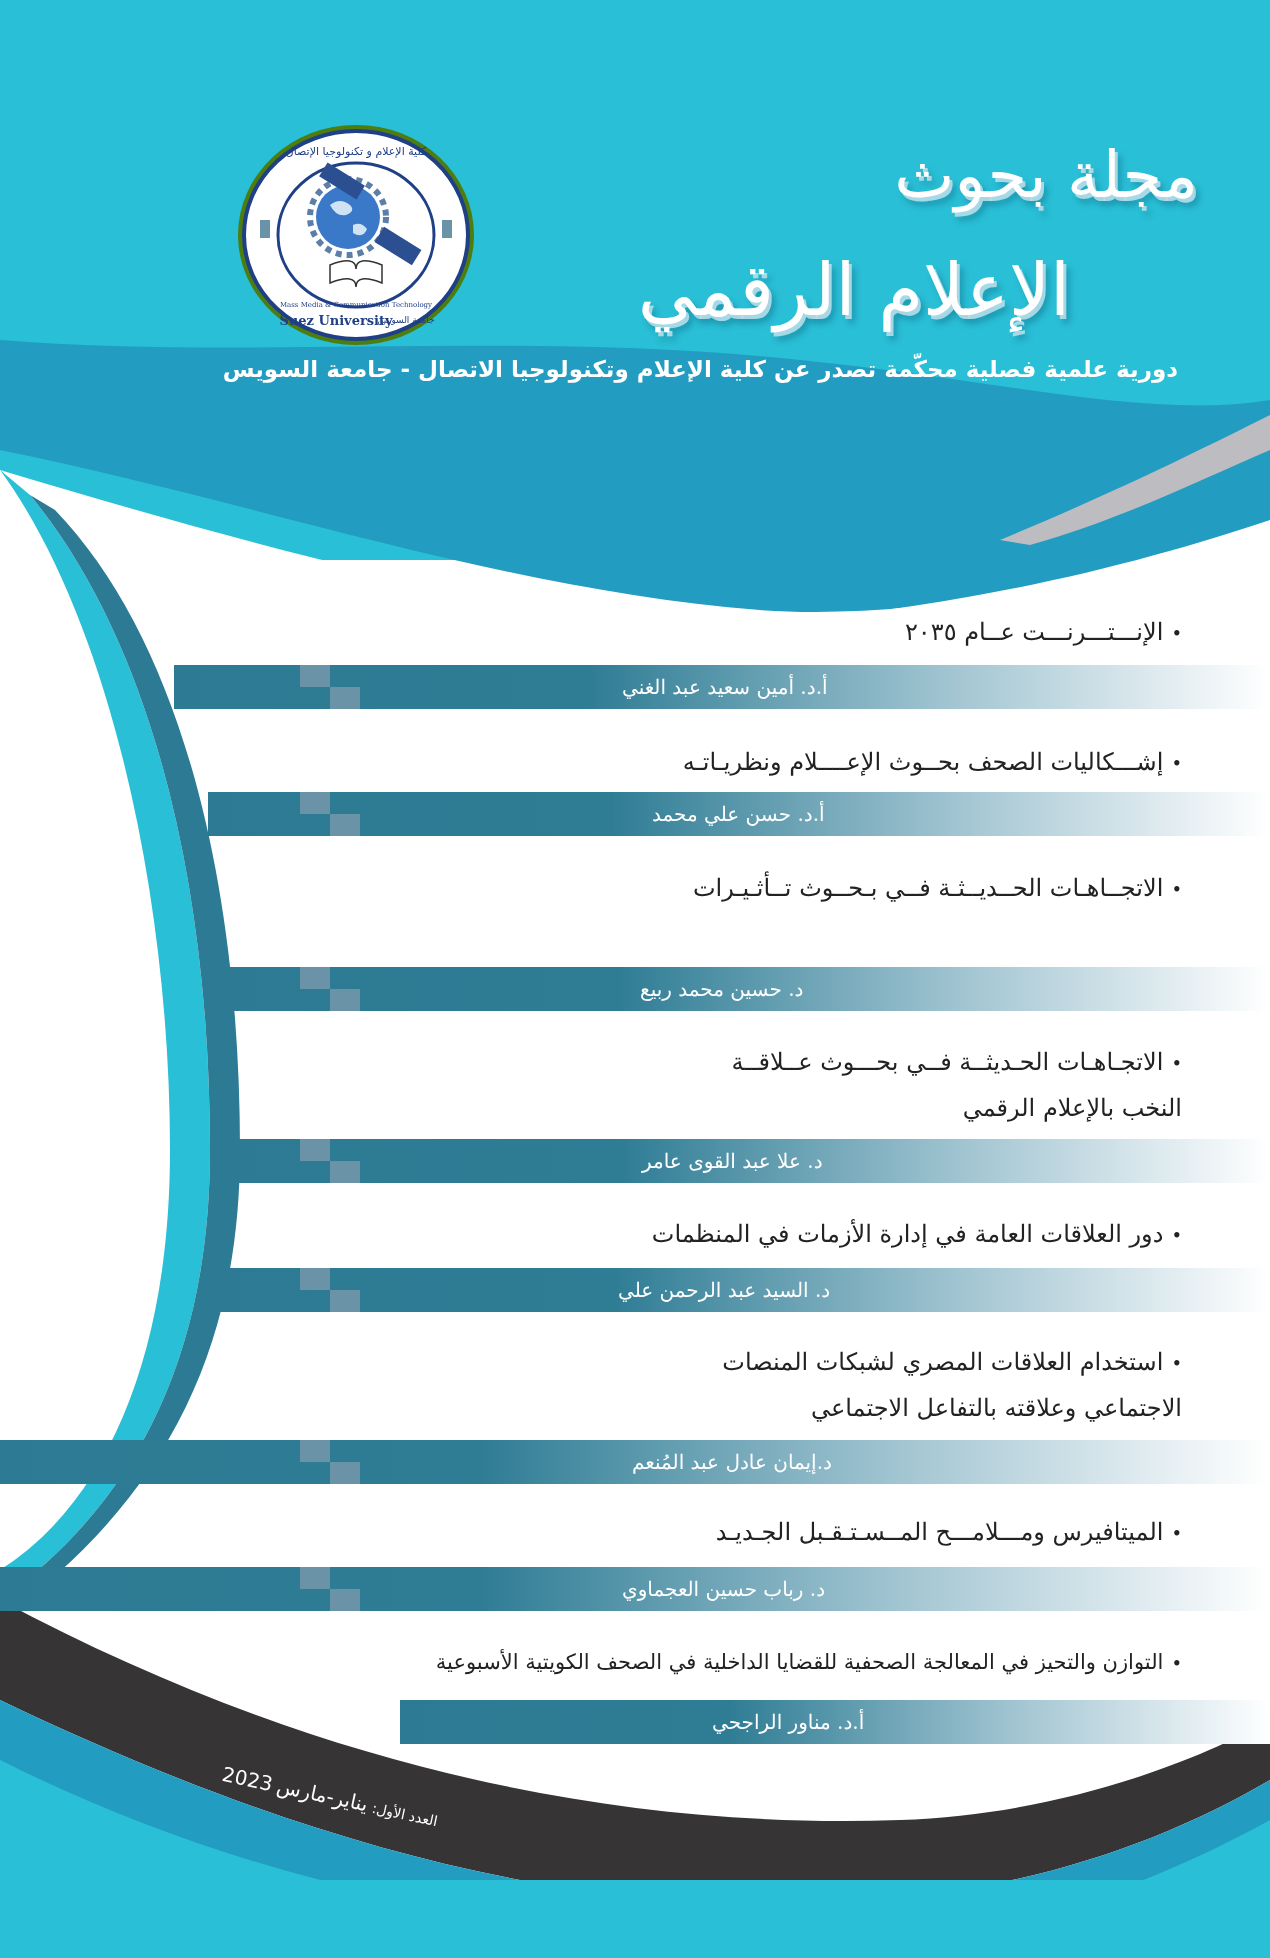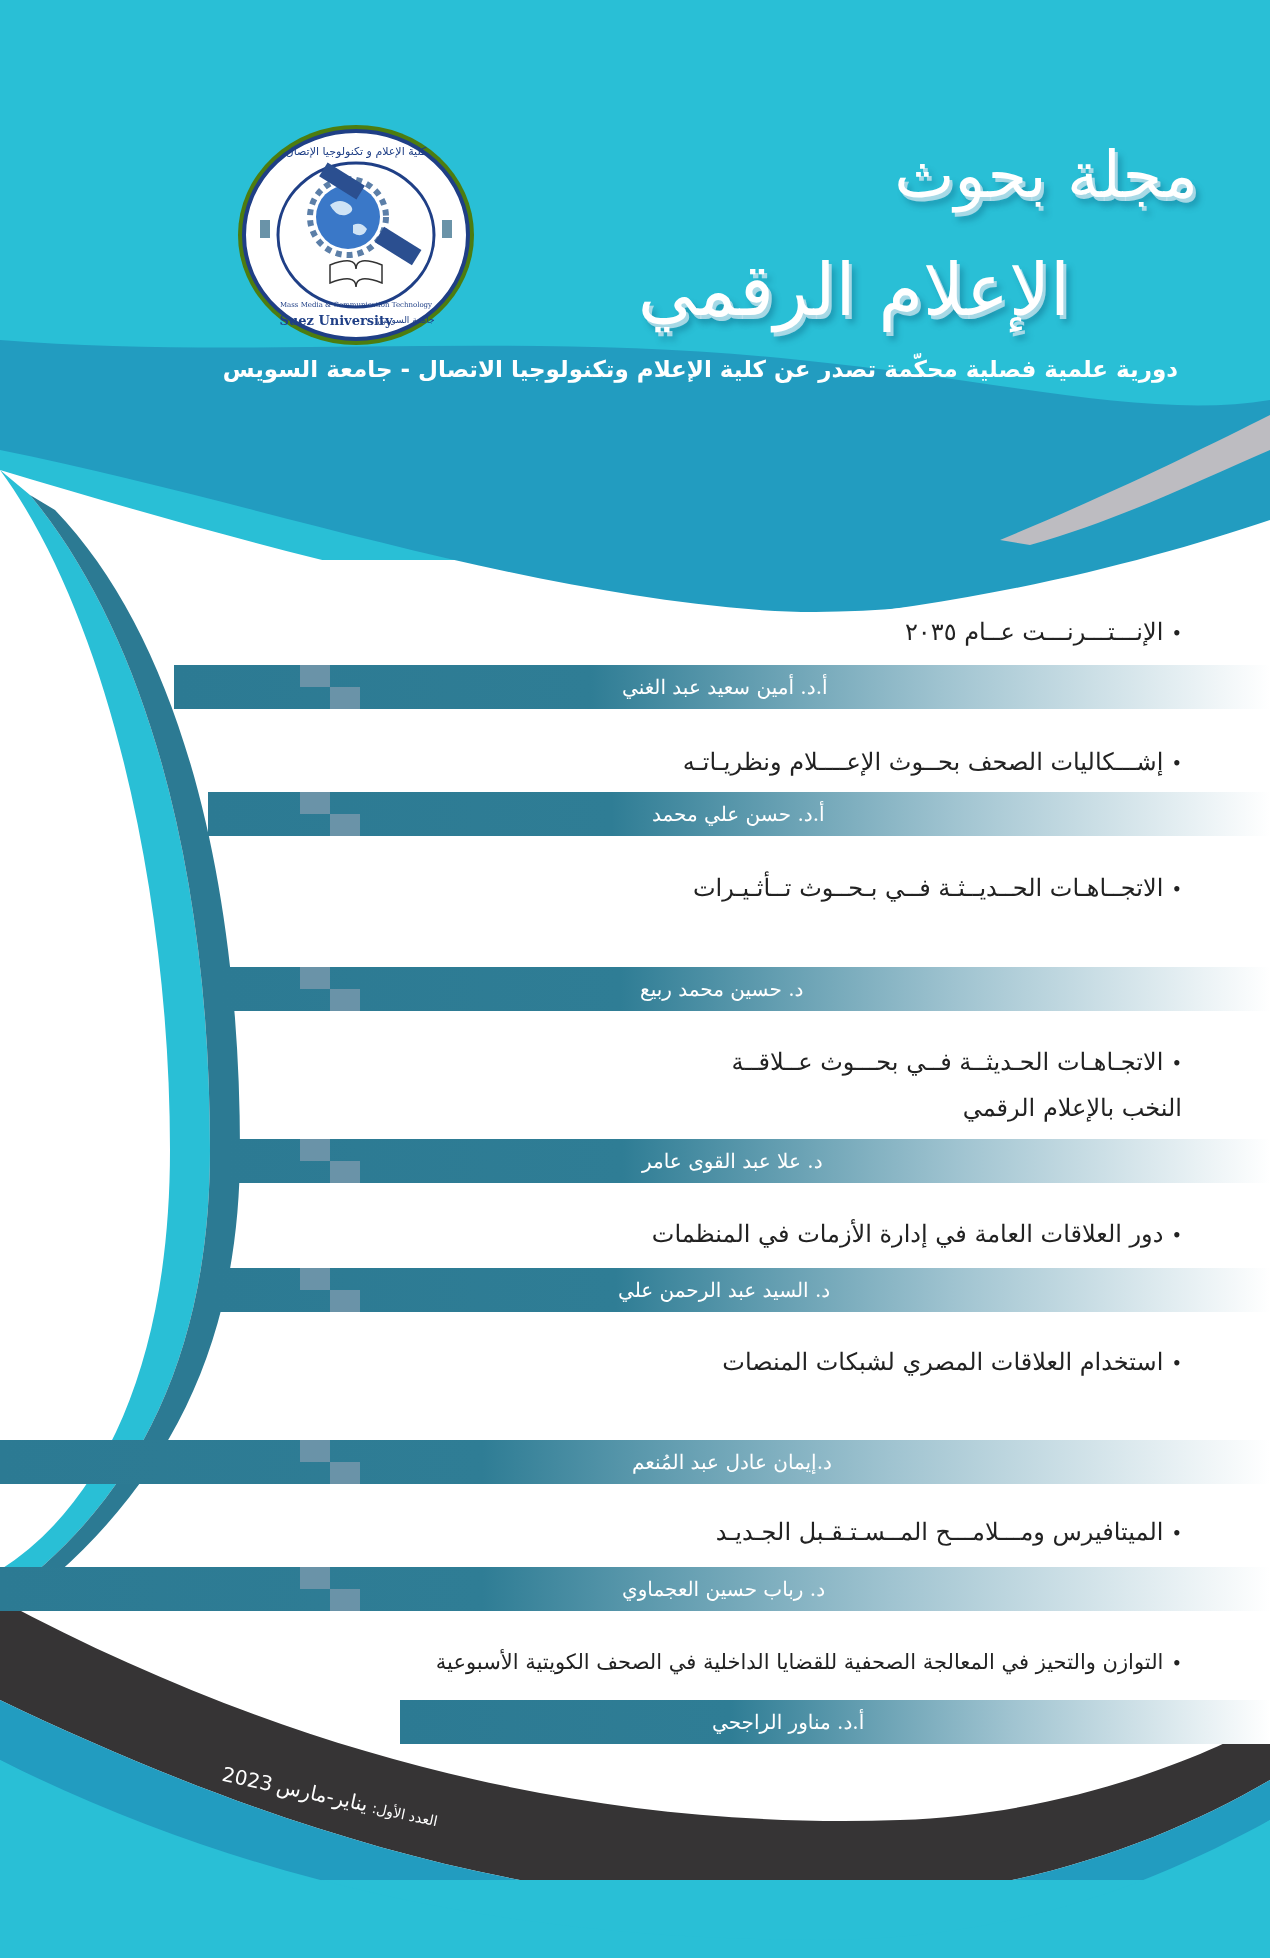--- a/index.html
+++ b/index.html
@@ -148,20 +148,21 @@
   <span class="bullet">•</span><span>دور العلاقات العامة  في إدارة الأزمات في المنظمات</span>
 </div>
 <div class="author-bar" style="left:214px; right:0; top:1268px">
   <div class="sq1" style="left:86px; top:0"></div>
   <div class="sq2" style="left:116px; top:22px"></div>
 </div>
 <div class="author-name" style="left:618px; top:1268px">د. السيد عبد الرحمن علي</div>
 
 <div class="article-title" style="top:1340px">
   <span class="bullet">•</span><span>استخدام العلاقات المصري لشبكات المنصات</span><br>
+  <span>الاجتماعي  وعلاقته بالتفاعل الاجتماعي</span>
 </div>
 <div class="author-bar" style="left:0; right:0; top:1440px">
   <div class="sq1" style="left:300px; top:0"></div>
   <div class="sq2" style="left:330px; top:22px"></div>
 </div>
 <div class="author-name" style="left:632px; top:1440px">د.إيمان عادل عبد المُنعم</div>
 
 <div class="article-title" style="top:1510px">
   <span class="bullet">•</span><span>الميتافيرس  ومـــلامـــح المــسـتـقـبل الجـديـد</span>
 </div>

